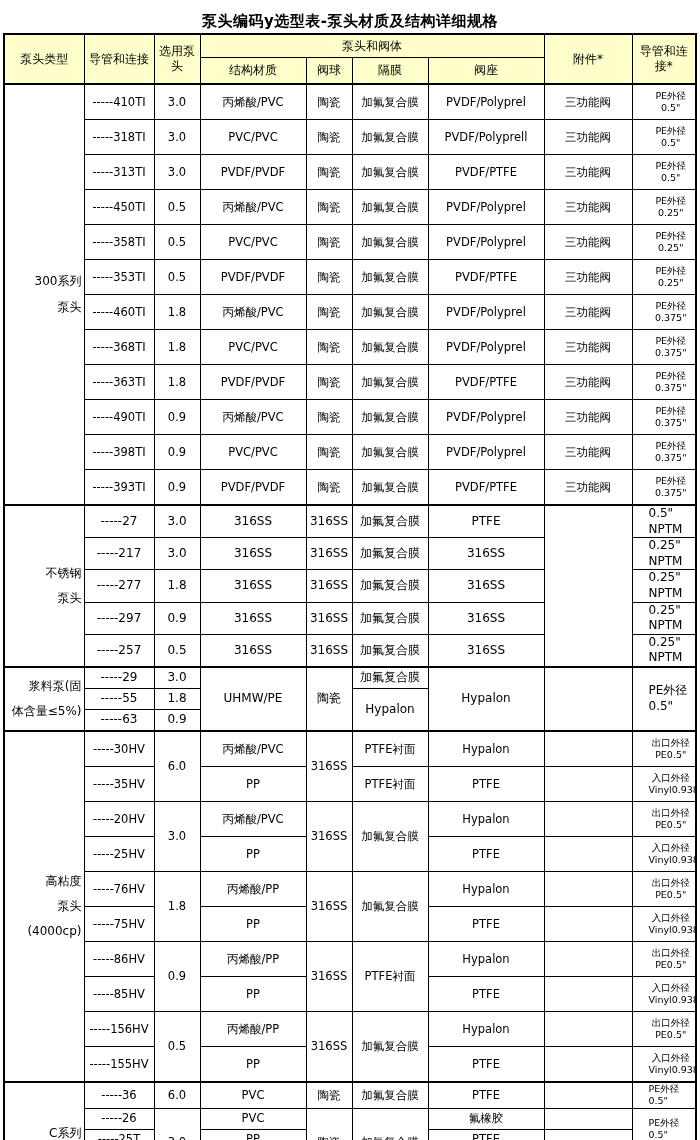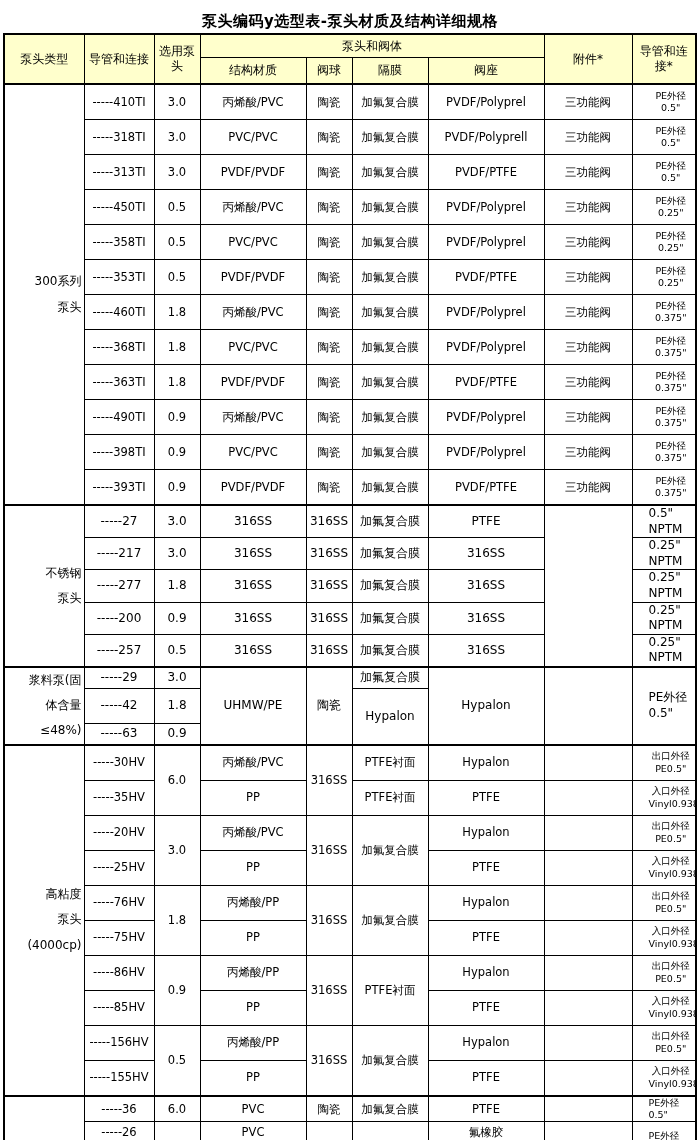--- a/index.html
+++ b/index.html
@@ -221,52 +221,52 @@
   <tr class="sm">
     <td>-----277</td>
     <td>1.8</td>
     <td>316SS</td>
     <td>316SS</td>
     <td>加氟复合膜</td>
     <td>316SS</td>
     <td class="u lft">0.25" NPTM</td>
   </tr>
   <tr class="sm">
-    <td>-----200</td>
+    <td>-----297</td>
     <td>0.9</td>
     <td>316SS</td>
     <td>316SS</td>
     <td>加氟复合膜</td>
     <td>316SS</td>
     <td class="u lft">0.25" NPTM</td>
   </tr>
   <tr class="sm">
     <td>-----257</td>
     <td>0.5</td>
     <td>316SS</td>
     <td>316SS</td>
     <td>加氟复合膜</td>
     <td>316SS</td>
     <td class="u lft">0.25" NPTM</td>
   </tr>
 
   <tr class="sm secb">
     <td class="type" rowspan="3">浆料泵(固
-体含量≤48%)</td>
+体含量≤5%)</td>
     <td>-----29</td>
     <td>3.0</td>
     <td rowspan="3">UHMW/PE</td>
     <td rowspan="3">陶瓷</td>
     <td>加氟复合膜</td>
     <td rowspan="3">Hypalon</td>
     <td rowspan="3"></td>
     <td class="u lft" rowspan="3">PE外径0.5"</td>
   </tr>
   <tr class="sm">
-    <td>-----42</td>
+    <td>-----55</td>
     <td>1.8</td>
     <td rowspan="2">Hypalon</td>
   </tr>
   <tr class="sm">
     <td>-----63</td>
     <td>0.9</td>
   </tr>
 
   <tr class="ghv secb">
     <td class="type" rowspan="10">高粘度

